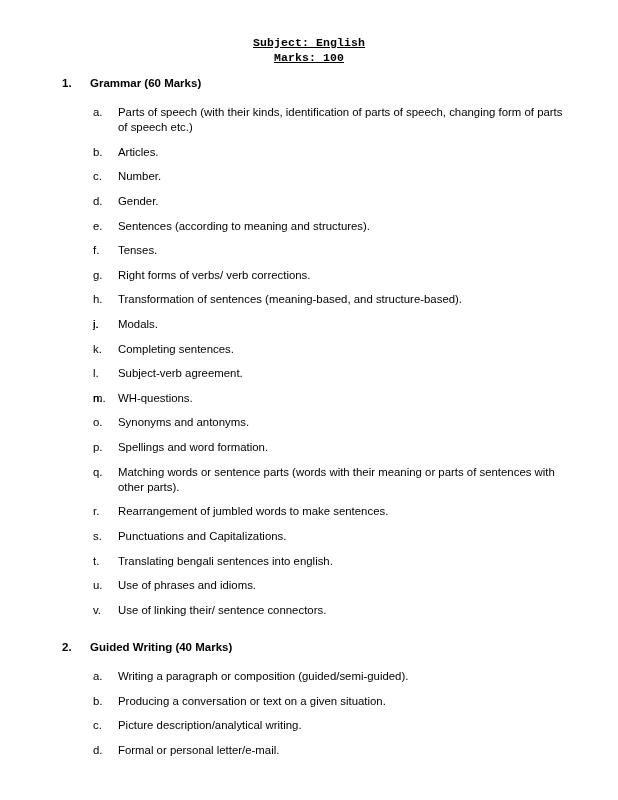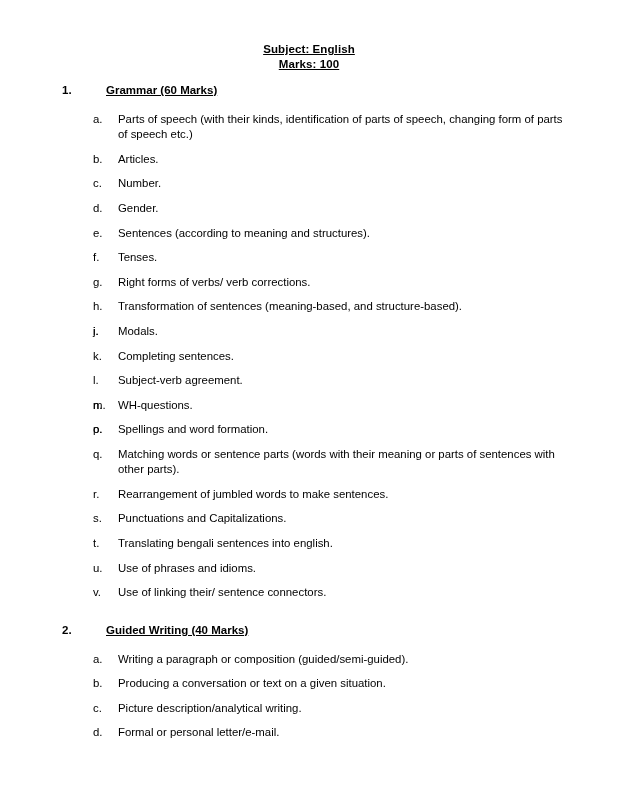--- a/index.html
+++ b/index.html
@@ -19,21 +19,22 @@
     width: 618px;
     height: 800px;
     background: #ffffff;
     box-sizing: border-box;
     padding-top: 30px;
   }
 
   
   .doc-header {
     text-align: center;
-    margin: 12px 0 10px 0;
+    margin: 5px 0 10px 0;
+    font-family: Liberation Mono, monospace;
   }
   .doc-header .hline {
     display: block;
     font-size: 11.5px;
     font-weight: bold;
     line-height: 15px;
     letter-spacing: 0.1px;
   }
   .doc-header .hline span {
     text-decoration: underline;
@@ -53,23 +54,21 @@
     line-height: 16px;
     margin-bottom: 14px;
   }
   .section-num {
     position: absolute;
     left: 62px;
     top: 0;
     font-weight: bold;
   }
   .section-title {
-    text-decoration: underline;
     text-underline-offset: 1px;
-    margin-left: 16px;
   }
 
   .item-list {
     list-style: none;
     margin: 0;
     padding: 0;
   }
   .item {
     position: relative;
     padding-left: 118px;
@@ -161,20 +160,21 @@
         </li>
       <li class="item">
           <span class="item-marker">m.</span>
         </li>
       <li class="item">
           <span class="item-marker">n.</span>
           <span class="item-text">WH-questions.</span>
         </li>
       <li class="item">
           <span class="item-marker">o.</span>
+          <span class="item-text">Synonyms and antonyms.</span>
         </li>
       <li class="item">
           <span class="item-marker">p.</span>
           <span class="item-text">Spellings and word formation.</span>
         </li>
       <li class="item">
           <span class="item-marker">q.</span>
           <span class="item-text">Matching words or sentence parts (words with their meaning or parts of sentences with other parts).</span>
         </li>
       <li class="item">

